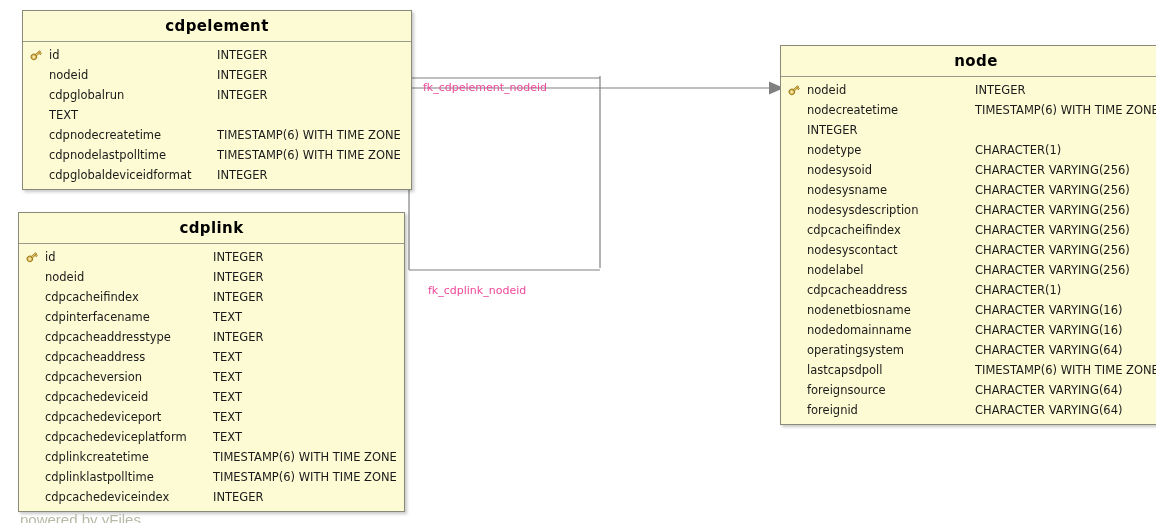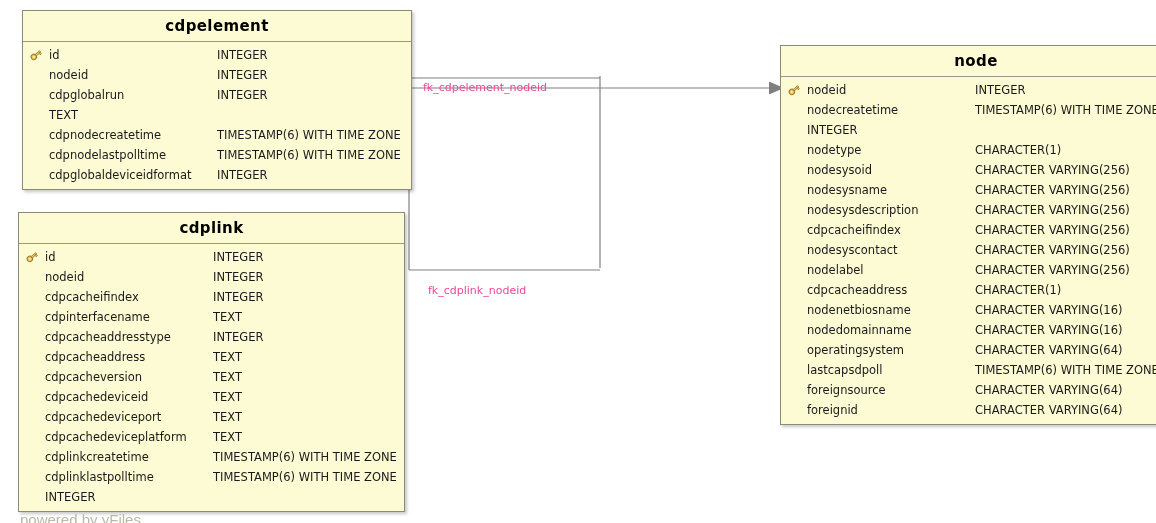--- a/index.html
+++ b/index.html
@@ -234,20 +234,21 @@
           <span class="attr-name">cdplinkcreatetime</span>
           <span class="attr-type">TIMESTAMP(6) WITH TIME ZONE</span>
         </div>
         <div class="attr-row bold">
           <span class="attr-key"></span>
           <span class="attr-name">cdplinklastpolltime</span>
           <span class="attr-type">TIMESTAMP(6) WITH TIME ZONE</span>
         </div>
         <div class="attr-row bold">
           <span class="attr-key"></span>
+          <span class="attr-name">cdpcachedeviceindex</span>
           <span class="attr-type">INTEGER</span>
         </div>
       </div>
   </div>
 
   <div class="entity" id="entity-node" style="left:780px; top:45px; width:392px;">
     <div class="entity-title">node</div>
     <div class="entity-body">
         <div class="attr-row bold">
           <span class="attr-key">

